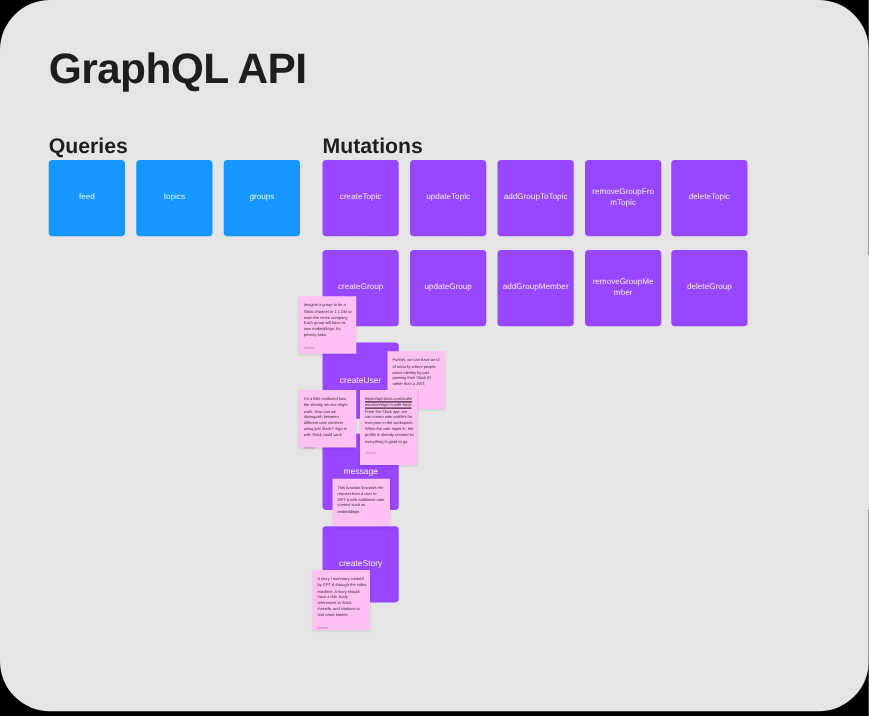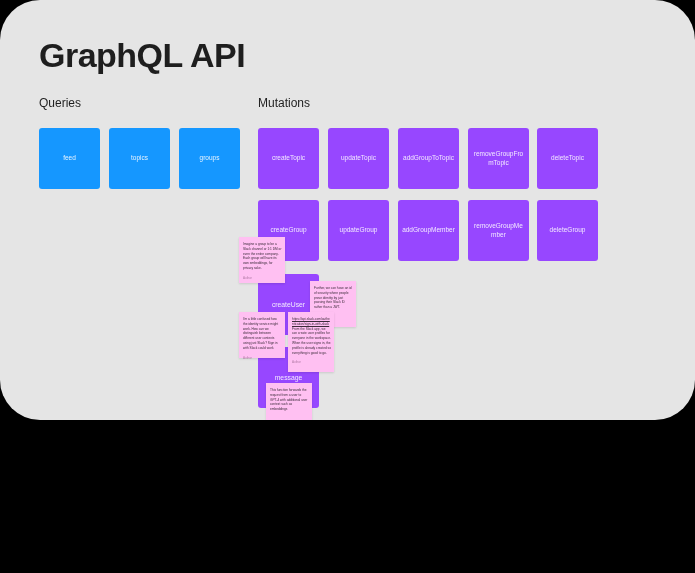--- a/index.html
+++ b/index.html
@@ -2,30 +2,30 @@
 <html><head>
   <meta charset="utf-8">
   <style>
     html, body { margin: 0; padding: 0; }
     body {
       width: 695px; height: 573px; background: #000000;
       position: relative; overflow: hidden;
       font-family: "Liberation Sans", sans-serif;
     }
     .canvas {
-      position: absolute; left: 0; top: 0; width: 695px; height: 420px;
+      position: absolute; left: 0; top: 0; width: 695px; height: 569px;
       background: #e5e5e5; border-radius: 40px; overflow: hidden;
     }
     .title {
       position: absolute; left: 39px; top: 36px;
       font-size: 34px; font-weight: 700; color: #1e1e1e; letter-spacing: -0.5px;
       font-family: "Liberation Sans", sans-serif;
     }
     .section-label {
-      position: absolute; top: 96px; font-size: 12px; font-weight: 400; color: #1e1e1e;
+      position: absolute; top: 107px; font-size: 17px; font-weight: 700; color: #1e1e1e;
     }
     .card {
       position: absolute; width: 61px; height: 61px; border-radius: 3px;
       display: flex; align-items: center; justify-content: center; text-align: center;
       color: #f3e9ff; font-size: 6.5px; line-height: 1.35; box-sizing: border-box; padding: 0 3px;
       cursor: pointer;
     }
     .card.query { background: #1597ff; color: #e6f3ff; }
     .card.mutation { background: #9747ff; }
     .card.big { font-size: 6.8px; }

